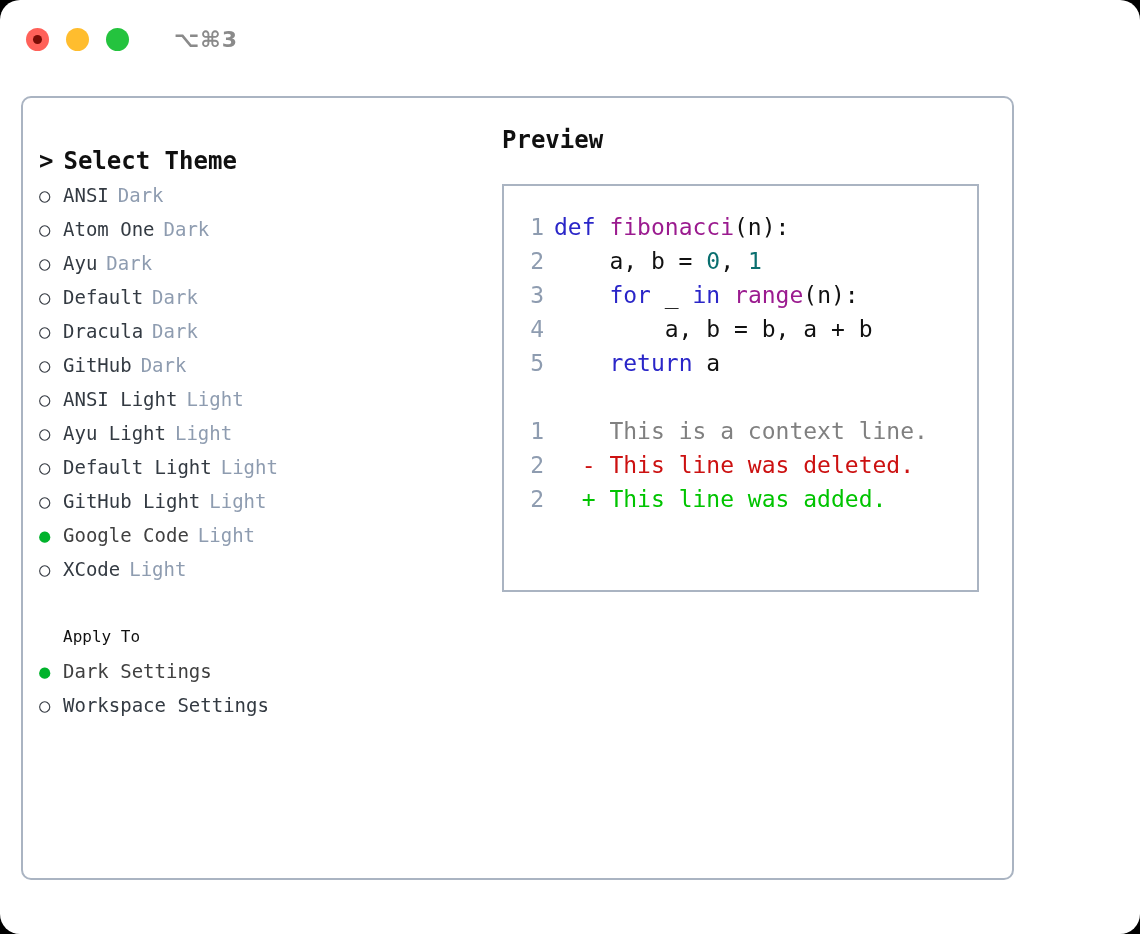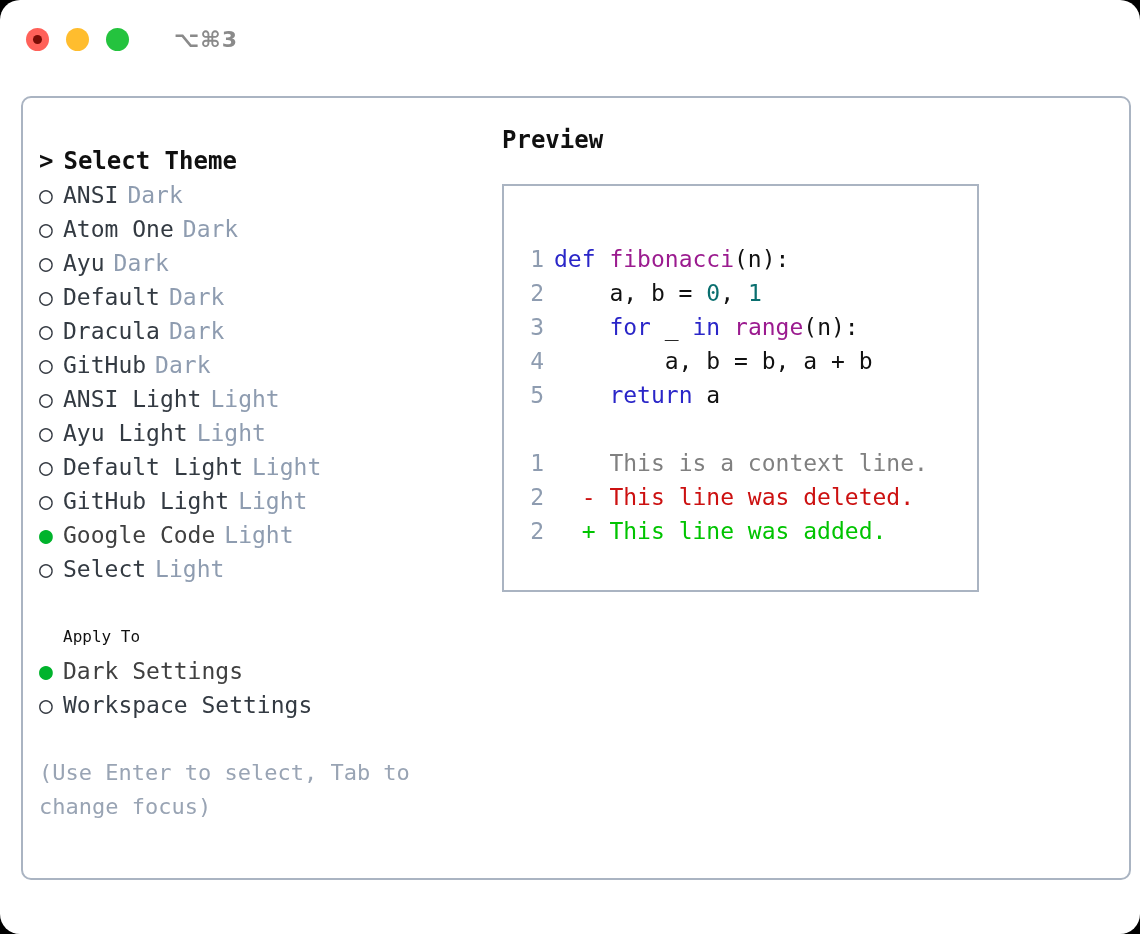--- a/index.html
+++ b/index.html
@@ -67,21 +67,21 @@
     font-weight: bold;
     letter-spacing: 1px;
     font-family: "DejaVu Sans", "Liberation Sans", sans-serif;
   }
 
   
   .panel {
     position: absolute;
     left: 21px;
     top: 96px;
-    width: 1110px;
+    width: 993px;
     height: 784px;
     border: 2px solid #aab4c2;
     border-radius: 10px;
     box-sizing: border-box;
     background: #ffffff;
   }
 
   .cols {
     position: absolute;
     left: 0; top: 0;
@@ -93,21 +93,21 @@
   .left {
     position: absolute;
     left: 16px;
     top: 46px;
     width: 450px;
   }
 
   .row {
     height: 34px;
     line-height: 34px;
-    font-size: 23px;
+    font-size: 19px;
     white-space: nowrap;
     font-family: "DejaVu Sans Mono", "Liberation Mono", monospace;
   }
 
   .header-row {
     font-weight: bold;
     color: #101010;
     font-size: 24px;
   }
   .header-row .caret { margin-right: 10px; }
@@ -154,21 +154,21 @@
     color: #101010;
     margin-bottom: 30px;
     font-family: "DejaVu Sans Mono", "Liberation Mono", monospace;
   }
   .preview-box {
     width: 477px;
     height: 408px;
     border: 2px solid #aab4c2;
     box-sizing: border-box;
     background: #ffffff;
-    padding: 56px 0 0 14px;
+    padding: 24px 0 0 14px;
   }
 
   .code-line {
     font-size: 23px;
     line-height: 34px;
     height: 34px;
     white-space: pre;
     font-family: "DejaVu Sans Mono", "Liberation Mono", monospace;
   }
   .ln {
@@ -216,33 +216,32 @@
             <div class="row"><span class="marker">○</span><span class="opt-name">Atom One</span><span class="opt-badge">Dark</span></div>
             <div class="row"><span class="marker">○</span><span class="opt-name">Ayu</span><span class="opt-badge">Dark</span></div>
             <div class="row"><span class="marker">○</span><span class="opt-name">Default</span><span class="opt-badge">Dark</span></div>
             <div class="row"><span class="marker">○</span><span class="opt-name">Dracula</span><span class="opt-badge">Dark</span></div>
             <div class="row"><span class="marker">○</span><span class="opt-name">GitHub</span><span class="opt-badge">Dark</span></div>
             <div class="row"><span class="marker">○</span><span class="opt-name">ANSI Light</span><span class="opt-badge">Light</span></div>
             <div class="row"><span class="marker">○</span><span class="opt-name">Ayu Light</span><span class="opt-badge">Light</span></div>
             <div class="row"><span class="marker">○</span><span class="opt-name">Default Light</span><span class="opt-badge">Light</span></div>
             <div class="row"><span class="marker">○</span><span class="opt-name">GitHub Light</span><span class="opt-badge">Light</span></div>
             <div class="row"><span class="marker sel">●</span><span class="opt-name sel">Google Code</span><span class="opt-badge">Light</span></div>
-            <div class="row"><span class="marker">○</span><span class="opt-name">Select</span><span class="opt-badge">Light</span></div>
+            <div class="row"><span class="marker">○</span><span class="opt-name">XCode</span><span class="opt-badge">Light</span></div>
           </div>
 
         <div class="spacer"></div>
 
         <div class="subhead">Apply To</div>
 
         <div id="apply-list">
             <div class="row"><span class="marker sel">●</span><span class="opt-name sel">Dark Settings</span></div>
             <div class="row"><span class="marker">○</span><span class="opt-name">Workspace Settings</span></div>
           </div>
 
-        <div class="hint">(Use Enter to select, Tab to change focus)</div>
       </div>
 
       <div class="right">
         <div class="preview-title">Preview</div>
 
         <div class="preview-box">
           <div id="code-block">
               <div class="code-line"><span class="ln">1</span><span class="kw">def </span><span class="fn">fibonacci</span><span class="pl">(n):</span></div>
               <div class="code-line"><span class="ln">2</span><span class="pl">    a, b = </span><span class="num">0</span><span class="pl">, </span><span class="num">1</span></div>
               <div class="code-line"><span class="ln">3</span><span class="pl">    </span><span class="kw">for</span><span class="pl"> _ </span><span class="kw">in</span><span class="pl"> </span><span class="fn">range</span><span class="pl">(n):</span></div>

